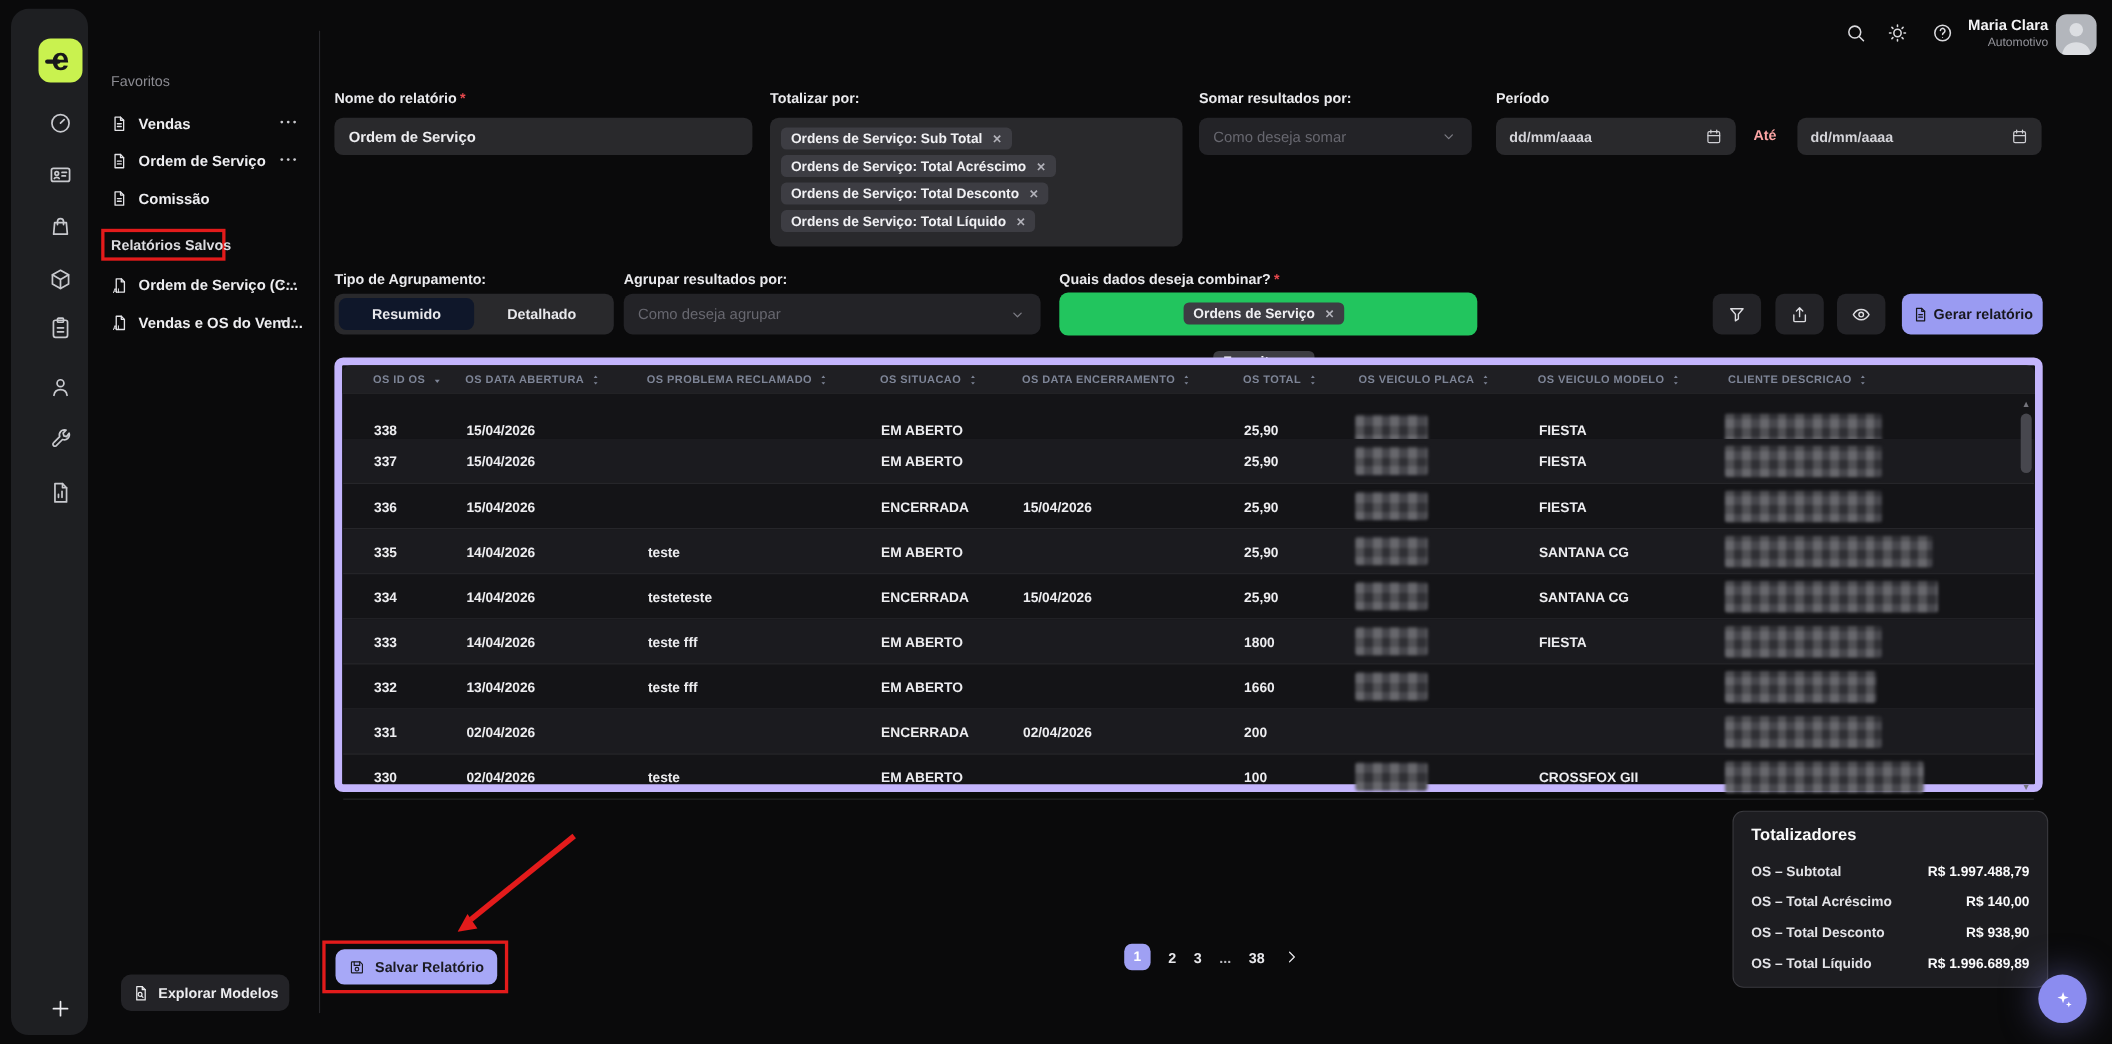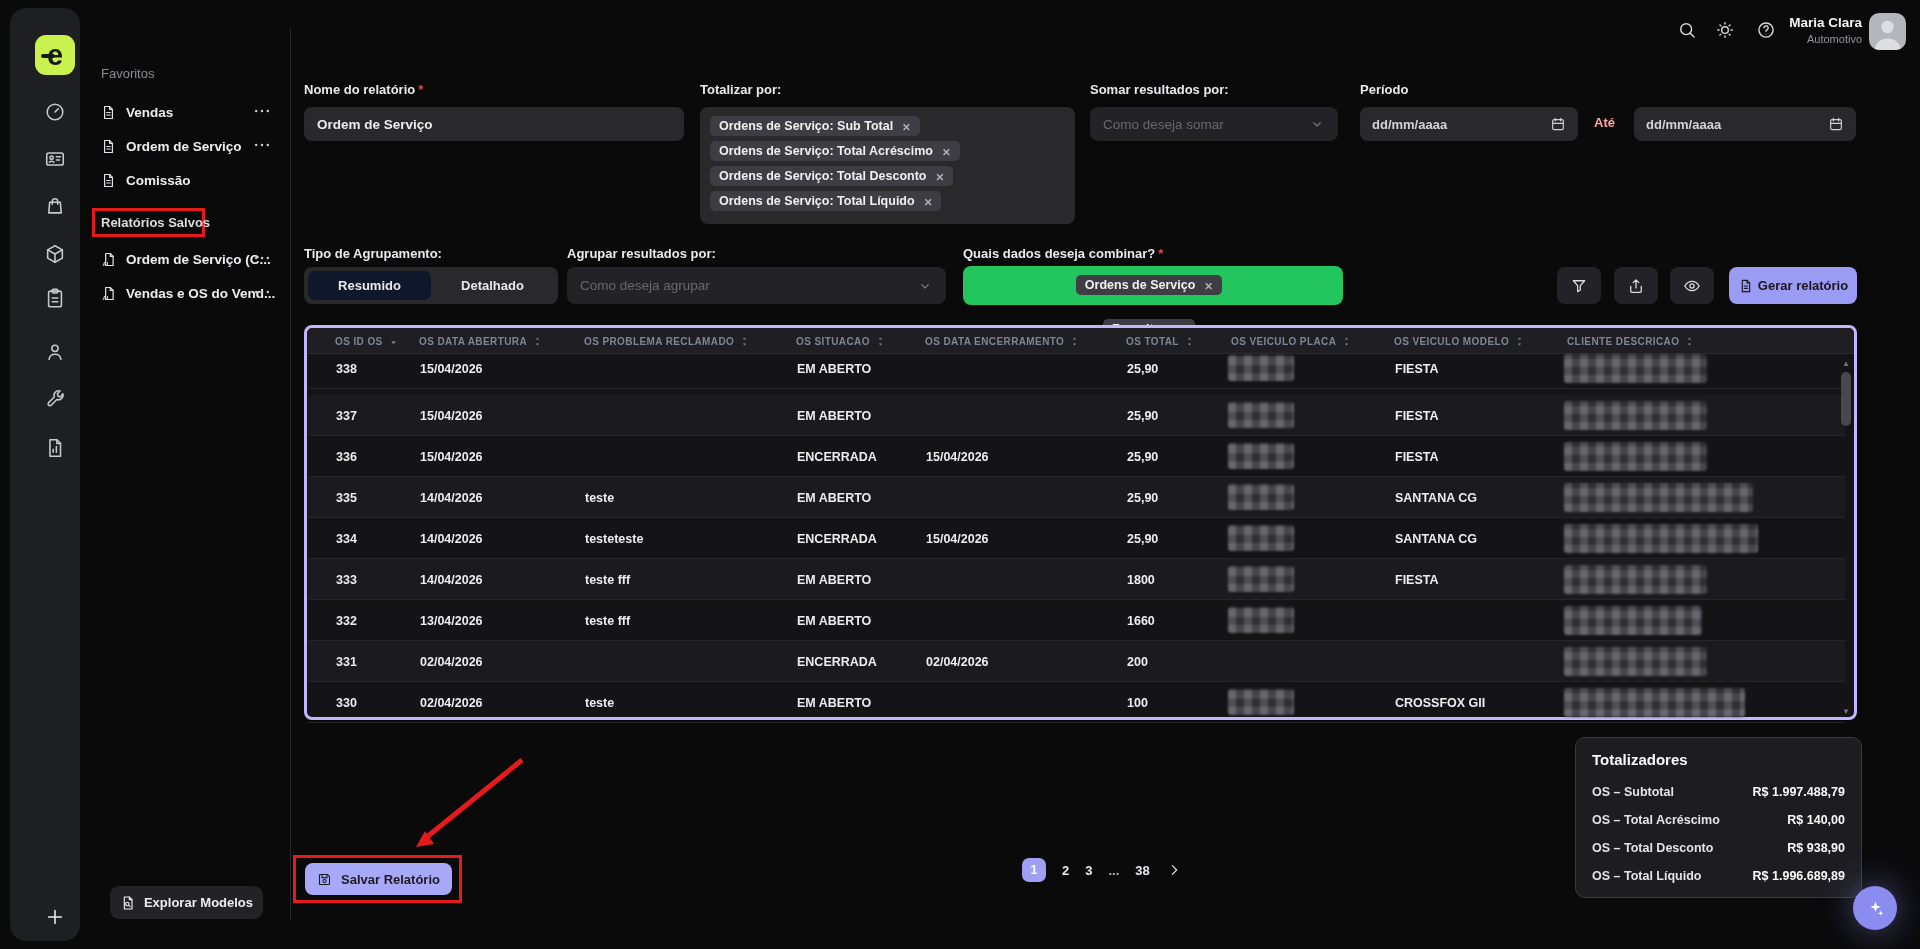--- a/index.html
+++ b/index.html
@@ -56,21 +56,21 @@
                  color:#e8e8ec; border-radius:7px; cursor:pointer; }
   .toggle .opt.sel { background:#0f172a; }
   .iconbtn { background:#232327; border-radius:8px; display:flex; align-items:center; justify-content:center;
              color:#dcdce0; border:none; cursor:pointer; }
   .iconbtn .ic { width:18px; height:18px; }
   .btn-primary { background:#9a9bf2; border-radius:8px; display:flex; align-items:center; justify-content:center; gap:4px;
                  color:#17171d; font-size:13px; font-weight:700; border:none; cursor:pointer; }
   .btn-primary .ic { width:16px; height:16px; }
 
   
-  .table { left:304px; top:325px; width:1553px; height:395px; background:#141417; border:3px solid #c4b5fd; border-radius:8px; }
+  .table { left:304px; top:325px; width:1553px; height:395px; background:#141417; border:7px solid #c4b5fd; border-radius:8px; }
   .thead { position:absolute; left:0; top:0; width:100%; height:26px; background:#1f1f23;
            border-bottom:1px solid #2b2b2f; border-radius:8px 8px 0 0; }
   .th { position:absolute; top:0; height:26px; display:flex; align-items:center; gap:4px; font-size:10px; font-weight:700;
         letter-spacing:.4px; color:#7e8597; text-transform:uppercase; cursor:pointer; white-space:nowrap; }
   .th .ic { width:13px; height:13px; }
   .tr { position:absolute; left:1px; width:1537px; height:41px; border-bottom:1px solid #26262a; cursor:pointer; }
   .tr.alt { background:#1b1b1f; }
   .td { position:absolute; top:0; height:41px; display:flex; align-items:center; font-size:12.5px; font-weight:600;
         color:#ededf0; white-space:nowrap; }
   .blur { position:absolute; border-radius:3px; background-color:#3f3f45;
@@ -444,21 +444,21 @@
           </div>
           <div class="th" style="left: 1260px;">
             <span>CLIENTE DESCRICAO</span>
             <span class="ic"><svg width="13" height="13" viewBox="0 0 24 24" fill="none" stroke="currentColor" stroke-width="1.7" stroke-linecap="round" stroke-linejoin="round">
                 <path d="M12 4.5l3.2 4H8.8z" fill="currentColor" stroke="none"></path>
                 <path d="M12 19.5l-3.2-4h6.4z" fill="currentColor" stroke="none"></path>
               </svg></span>
           </div>
         </div>
       <div id="tableBody">
-          <div class="tr" style="top: 20px;">
+          <div class="tr" style="top: 38px;">
             <div class="td" style="left: 28px;">338</div>
             <div class="td" style="left: 112px;">15/04/2026</div>
             <div class="td" style="left: 489px;">EM ABERTO</div>
             <div class="td" style="left: 819px;">25,90</div>
             <div class="blur" style="left: 920px; top: 7px; width: 66px; height: 26px;"></div>
             <div class="td" style="left: 1087px;">FIESTA</div>
             <div class="blur" style="left: 1256px; top: 6px; width: 143px; height: 29px;"></div>
           </div>
           <div class="tr alt" style="top: 67px;">
             <div class="td" style="left: 28px;">337</div>

